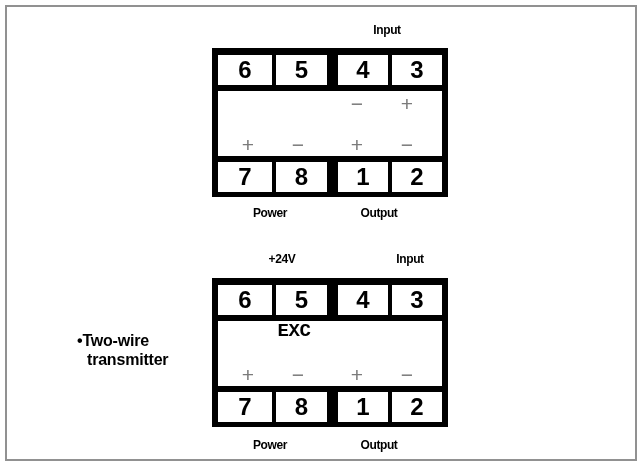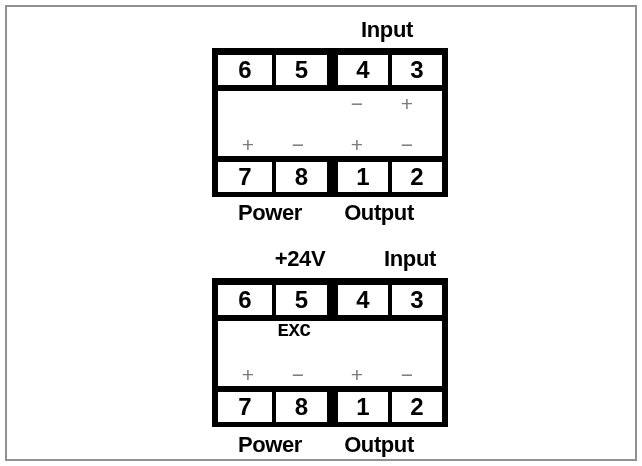--- a/index.html
+++ b/index.html
@@ -41,27 +41,27 @@
   .sign {
     position:absolute; transform:translate(-50%,-50%);
     color:#7b7b7b; font-size:21px; font-weight:400; line-height:1;
     white-space:nowrap;
   }
   .sx1 { left:30px; }  .sx2 { left:80px; }  .sx3 { left:139px; } .sx4 { left:189px; }
   .sy-upper { top:12px; }
   .sy-lower { top:53px; }
   .blabel {
     position:absolute; transform:translateX(-50%);
-    font-weight:bold; font-size:22px; letter-spacing:-0.4px;
+    font-weight:bold; font-size:12px; letter-spacing:-0.4px;
     line-height:20px; white-space:nowrap;
   }
   .lbl-input-1  { left:387px; top:20px; }
   .lbl-power-1  { left:270px; top:203px; }
   .lbl-output-1 { left:379px; top:203px; }
-  .lbl-24v      { left:300px; top:249px; }
+  .lbl-24v      { left:282px; top:249px; }
   .lbl-input-2  { left:410px; top:249px; }
   .lbl-power-2  { left:270px; top:435px; }
   .lbl-output-2 { left:379px; top:435px; }
   .lbl-exc {
     position:absolute; left:76px; top:0; transform:translateX(-50%);
     font-weight:bold; font-size:19px; letter-spacing:-0.4px; line-height:20px;
     white-space:nowrap;
     font-family:Liberation Mono, monospace;
   }
   .side-note {
@@ -126,13 +126,15 @@
     <div class="tcell cB">8</div>
     <div class="tcell cC">1</div>
     <div class="tcell cD">2</div>
   </div>
 </div>
 
 <div class="blabel lbl-power-2">Power</div>
 <div class="blabel lbl-output-2">Output</div>
 
 <div class="side-note">
+  <div class="l1">•Two-wire</div>
+  <div class="l2">transmitter</div>
 </div>
 
 </body></html>

